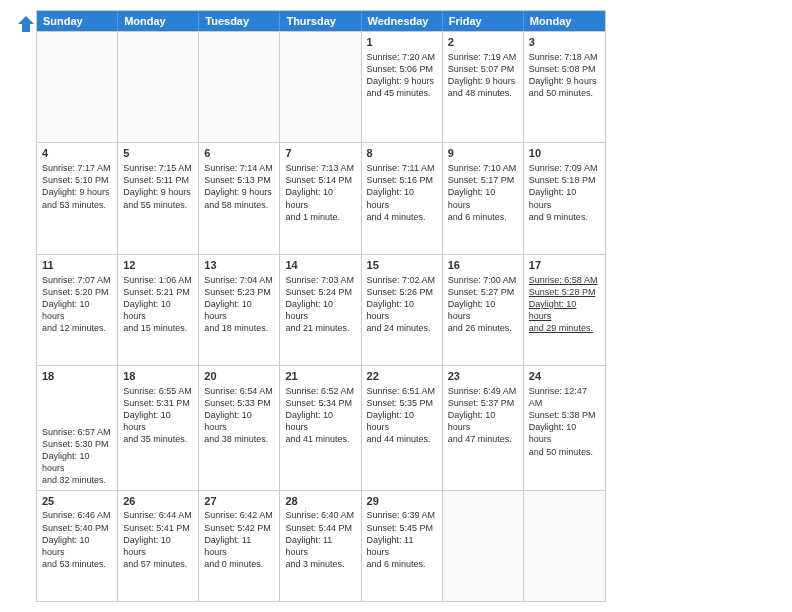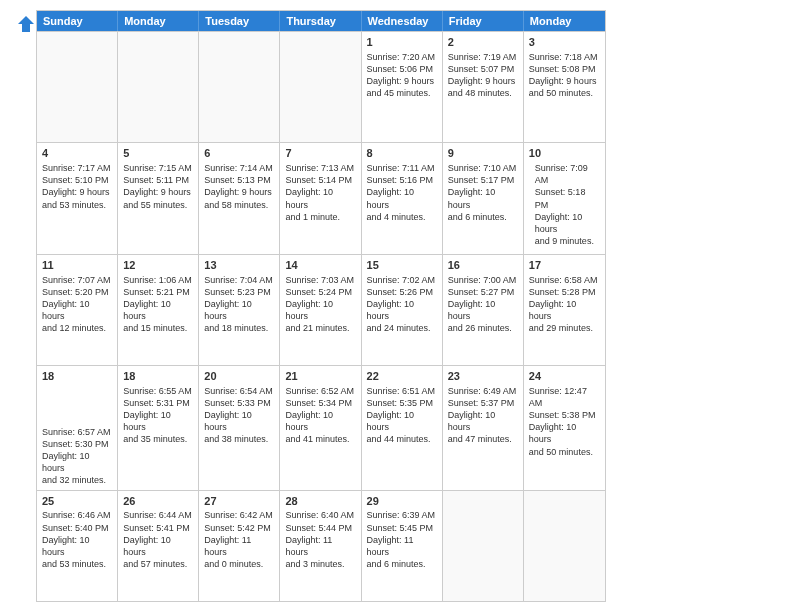--- a/index.html
+++ b/index.html
@@ -206,21 +206,21 @@
           </div>
           <div class="cal-cell">
             <span class="day-num">9</span>
             <div class="day-info" style="white-space: pre-line;">Sunrise: 7:10 AM
 Sunset: 5:17 PM
 Daylight: 10 hours
 and 6 minutes.</div>
           </div>
           <div class="cal-cell">
             <span class="day-num">10</span>
-            <div class="day-info" style="white-space: pre-line; margin-left: 6px;">Sunrise: 7:09 AM
+            <div class="day-info" style="white-space: pre-line;">Sunrise: 7:09 AM
 Sunset: 5:18 PM
 Daylight: 10 hours
 and 9 minutes.</div>
           </div>
         </div>
         <div class="cal-row">
           <div class="cal-cell">
             <span class="day-num">11</span>
             <div class="day-info" style="white-space: pre-line;">Sunrise: 7:07 AM
 Sunset: 5:20 PM
@@ -257,21 +257,21 @@
           </div>
           <div class="cal-cell">
             <span class="day-num">16</span>
             <div class="day-info" style="white-space: pre-line;">Sunrise: 7:00 AM
 Sunset: 5:27 PM
 Daylight: 10 hours
 and 26 minutes.</div>
           </div>
           <div class="cal-cell">
             <span class="day-num">17</span>
-            <div class="day-info" style="white-space: pre-line;">Sunrise: 6:58 AM
+            <div class="day-info" style="white-space: pre-line; text-decoration: underline;">Sunrise: 6:58 AM
 Sunset: 5:28 PM
 Daylight: 10 hours
 and 29 minutes.</div>
           </div>
         </div>
         <div class="cal-row">
           <div class="cal-cell">
             <span class="day-num">18</span>
             <div class="day-info" style="white-space: pre-line; margin-top: 42px;">Sunrise: 6:57 AM
 Sunset: 5:30 PM

